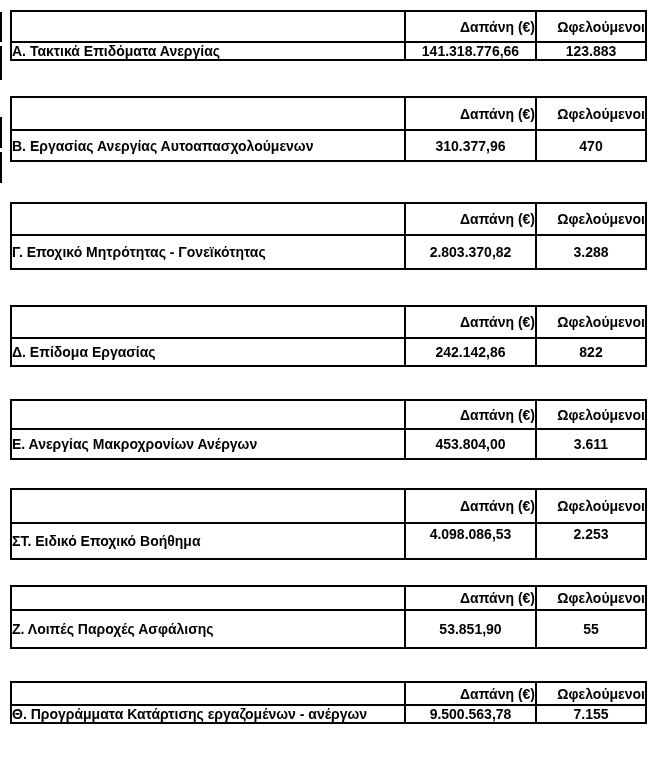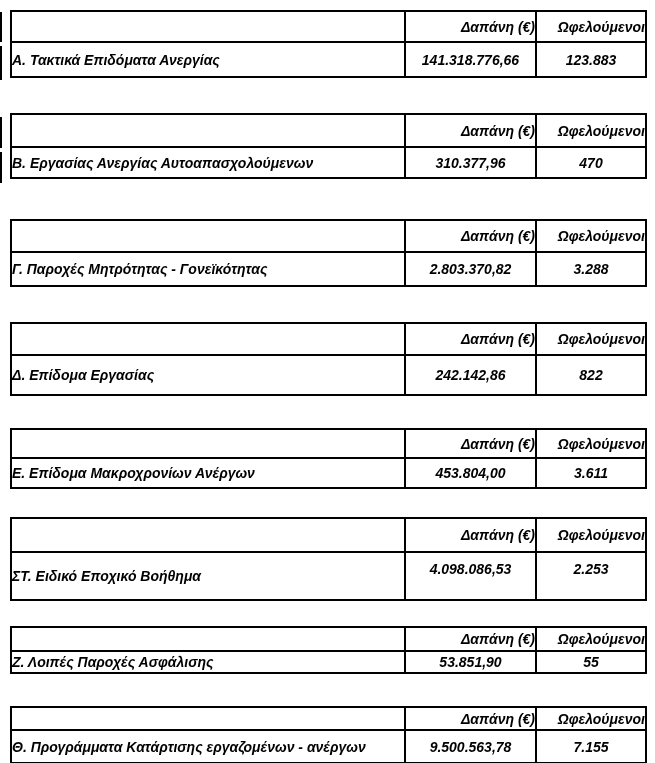--- a/index.html
+++ b/index.html
@@ -24,44 +24,43 @@
     margin-left: 10px;
   }
   table.tbl th, table.tbl td {
     border: 2px solid #000000;
     font-size: 14px;
     font-weight: bold;
     white-space: nowrap;
     overflow: hidden;
     padding: 0;
     vertical-align: middle;
-    font-style: italic;
   }
   col.c1 { width: 394px; }
   col.c2 { width: 131px; }
   col.c3 { width: 110px; }
 
   th.blank { background: #ffffff; }
   th.exp   { text-align: right;  padding-right: 10px; }
   th.ben   { text-align: right; }
   td.lbl   { text-align: left;   padding-left: 9px; }
   td.val   { text-align: center;  padding-right: 10px; }
 
   
-  .t0 { margin-top: 10px; } .t0 tr.h { height: 31px; } .t0 tr.d { height: 35px; padding-left: 9px; }
+  .t0 { margin-top: 10px; } .t0 tr.h { height: 31px; } .t0 tr.d { height: 18px; padding-left: 9px; }
   .t1 { margin-top: 35px; } .t1 tr.h { height: 33px; } .t1 tr.d { height: 31px; }
   .t2 { margin-top: 40px; } .t2 tr.h { height: 32px; } .t2 tr.d { height: 34px; }
-  .t3 { margin-top: 35px; } .t3 tr.h { height: 32px; } .t3 tr.d { height: 40px; }
+  .t3 { margin-top: 35px; } .t3 tr.h { height: 32px; } .t3 tr.d { height: 28px; }
   .t4 { margin-top: 32px; } .t4 tr.h { height: 29px; } .t4 tr.d { height: 30px; }
-  .t5 { margin-top: 28px; } .t5 tr.h { height: 34px; } .t5 tr.d { height: 48px; }
-  .t6 { margin-top: 25px; } .t6 tr.h { height: 24px; } .t6 tr.d { height: 22px; }
-  .t7 { margin-top: 32px; } .t7 tr.h { height: 23px; } .t7 tr.d { height: 33px; }
+  .t5 { margin-top: 28px; } .t5 tr.h { height: 34px; } .t5 tr.d { height: 36px; }
+  .t6 { margin-top: 25px; } .t6 tr.h { height: 24px; } .t6 tr.d { height: 38px; }
+  .t7 { margin-top: 32px; } .t7 tr.h { height: 23px; } .t7 tr.d { height: 18px; }
 
   
-  .t5 td.val { vertical-align: top; padding-top: 8px; }
+  .t5 td.val { vertical-align: top; padding-top: 2px; }
 
   
   .edge-artifact {
     position: absolute;
     left: 0;
     width: 2px;
     background: #000000;
   }
   #edge-a1 { top: 12px;  height: 30px; }
   #edge-a2 { top: 46px;  height: 34px; }
@@ -124,21 +123,21 @@
         <col class="c2">
         <col class="c3">
       </colgroup>
     <tbody>
         <tr class="h">
       <th class="blank"></th>
       <th class="exp">Δαπάνη (€)</th>
       <th class="ben">Ωφελούμενοι</th>
     </tr>
     <tr class="d">
-      <td class="lbl">Γ. Παροχές Μητρότητας - Γονεϊκότητας</td>
+      <td class="lbl">Γ. Εποχικό Μητρότητας - Γονεϊκότητας</td>
       <td class="val">2.803.370,82</td>
       <td class="val">3.288</td>
     </tr>
   </tbody>
     </table>
 
   <table class="tbl t3">
     <colgroup>
         <col class="c1">
         <col class="c2">
@@ -164,21 +163,21 @@
         <col class="c2">
         <col class="c3">
       </colgroup>
     <tbody>
         <tr class="h">
       <th class="blank"></th>
       <th class="exp">Δαπάνη (€)</th>
       <th class="ben">Ωφελούμενοι</th>
     </tr>
     <tr class="d">
-      <td class="lbl">Ε. Επίδομα Μακροχρονίων Ανέργων</td>
+      <td class="lbl">Ε. Ανεργίας Μακροχρονίων Ανέργων</td>
       <td class="val">453.804,00</td>
       <td class="val">3.611</td>
     </tr>
   </tbody>
     </table>
 
   <table class="tbl t5">
     <colgroup>
         <col class="c1">
         <col class="c2">

